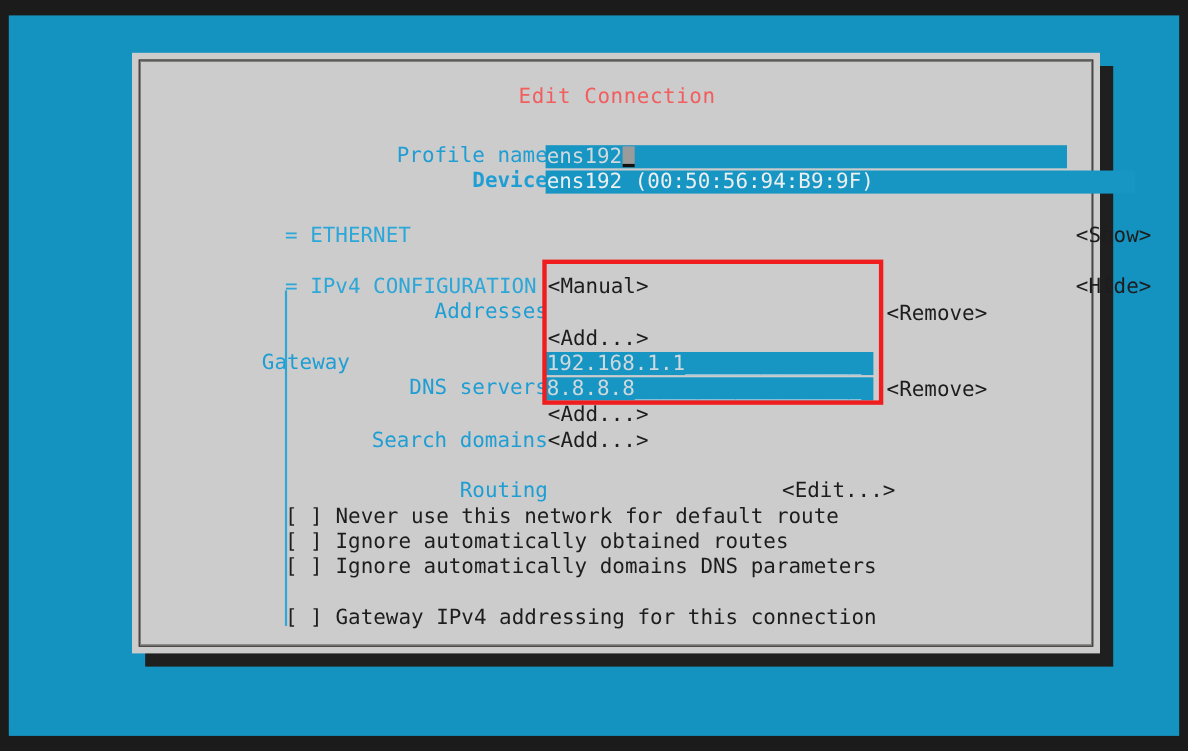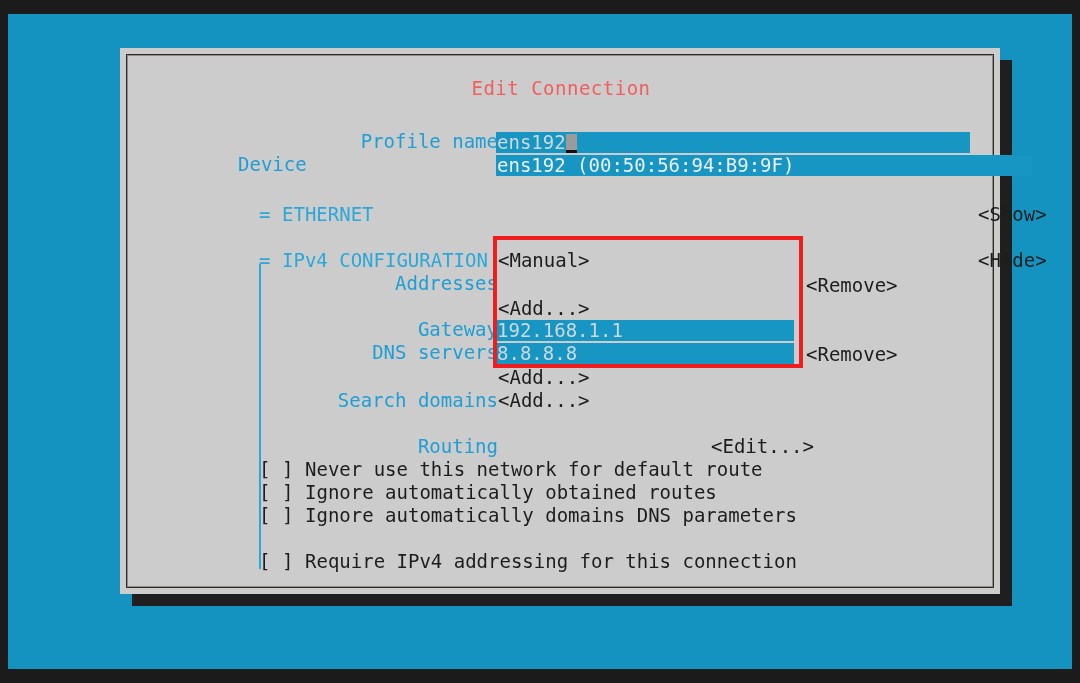--- a/index.html
+++ b/index.html
@@ -168,21 +168,21 @@
     <div id="title-gap"></div>
     <div id="title">Edit Connection</div>
 
     <div id="content">
 
       
       <div class="row lbl" style="left:118px; top:82px; width:260px; text-align:right;">Profile name</div>
       <div class="field" style="left:376px; top:84px; width:474px;"><span>ens192</span><span class="cursor"></span></div>
 
       
-      <div class="row lbl" style="left:118px; top:105px; width:260px; text-align:left;">Device</div>
+      <div class="row lbl" style="left:118px; top:105px; width:260px; text-align:right;font-weight:bold;">Device</div>
       <div class="field white" style="left:376px; top:107px; width:536px;"><span>ens192 (00:50:56:94:B9:9F)</span></div>
 
       
       <div class="row lbl-bright" style="left:139px; top:155px;">=</div>
       <div class="row lbl-bright" style="left:162px; top:155px;">ETHERNET</div>
       <div class="row blk" style="left:858px; top:155px;">&lt;Show&gt;</div>
 
       
       <div class="row lbl-bright" style="left:139px; top:201px;">=</div>
       <div class="row lbl-bright" style="left:162px; top:201px;">IPv4 CONFIGURATION</div>
@@ -190,21 +190,21 @@
       <div class="row blk" style="left:378px; top:201px;">&lt;Manual&gt;</div>
 
       
       <div class="row lbl" style="left:118px; top:224px; width:260px; text-align:right;">Addresses</div>
       <div class="row blk" style="left:686px; top:226px;">&lt;Remove&gt;</div>
 
       
       <div class="row blk" style="left:378px; top:249px;">&lt;Add...&gt;</div>
 
       
-      <div class="row lbl" style="left:118px; top:270px; width:260px; text-align:right;">Gateway</div>
+      <div class="row lbl" style="left:118px; top:270px; width:260px; ">Gateway</div>
       <div class="field" style="left:376px; top:272px; width:298px;"><span>192.168.1.1</span><span class="tail">______________</span></div>
 
       
       <div class="row lbl" style="left:118px; top:293px; width:260px; text-align:right;">DNS servers</div>
       <div class="field" style="left:376px; top:295px; width:298px;"><span>8.8.8.8</span><span class="tail">__________________</span></div>
       <div class="row blk" style="left:686px; top:295px;">&lt;Remove&gt;</div>
 
       
       <div class="row blk" style="left:378px; top:318px;">&lt;Add...&gt;</div>
 
@@ -220,21 +220,21 @@
       <div class="row blk" style="left:139px; top:410px;">[ ]</div>
       <div class="row blk" style="left:185px; top:410px;">Never use this network for default route</div>
 
       <div class="row blk" style="left:139px; top:433px;">[ ]</div>
       <div class="row blk" style="left:185px; top:433px;">Ignore automatically obtained routes</div>
 
       <div class="row blk" style="left:139px; top:456px;">[ ]</div>
       <div class="row blk" style="left:185px; top:456px;">Ignore automatically domains DNS parameters</div>
 
       <div class="row blk" style="left:139px; top:502px;">[ ]</div>
-      <div class="row blk" style="left:185px; top:502px;">Require IPv4 addressing for this connection</div>
+      <div class="row blk" style="left:185px; top:502px;">Gateway IPv4 addressing for this connection</div>
 
       
       <div id="tree-line"></div>
 
       
       
 
       
       <div id="annot"></div>
 

